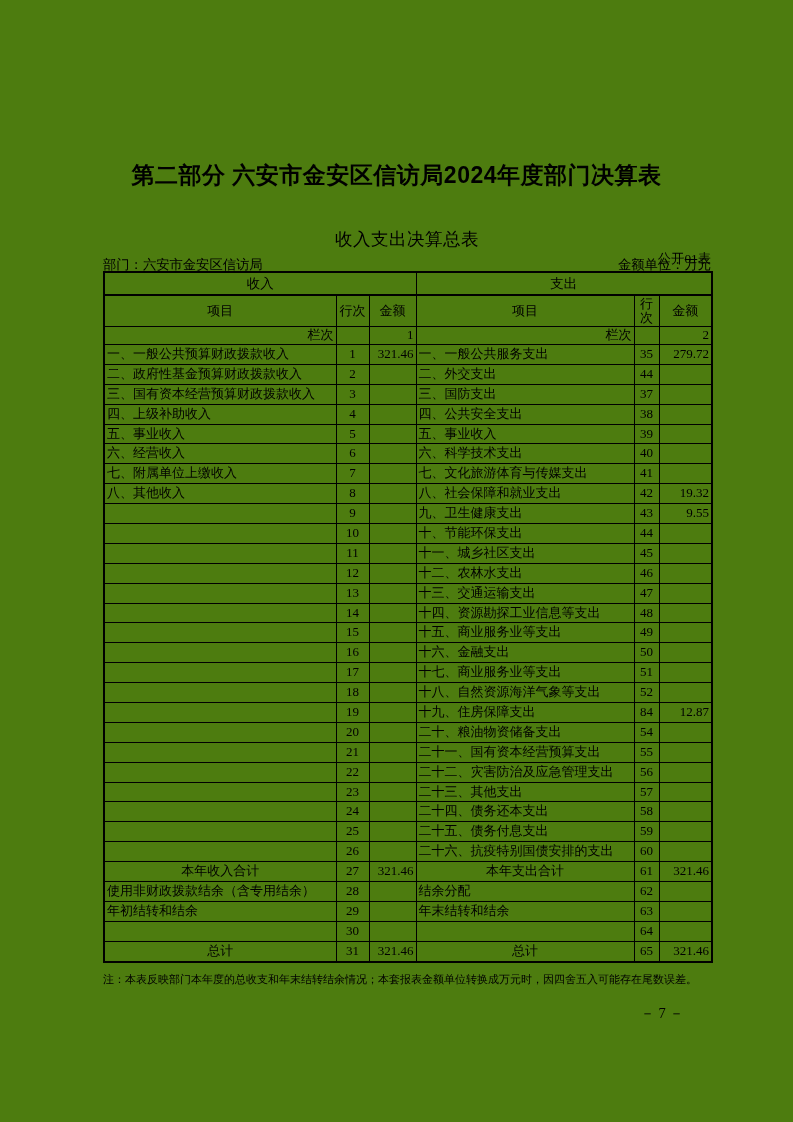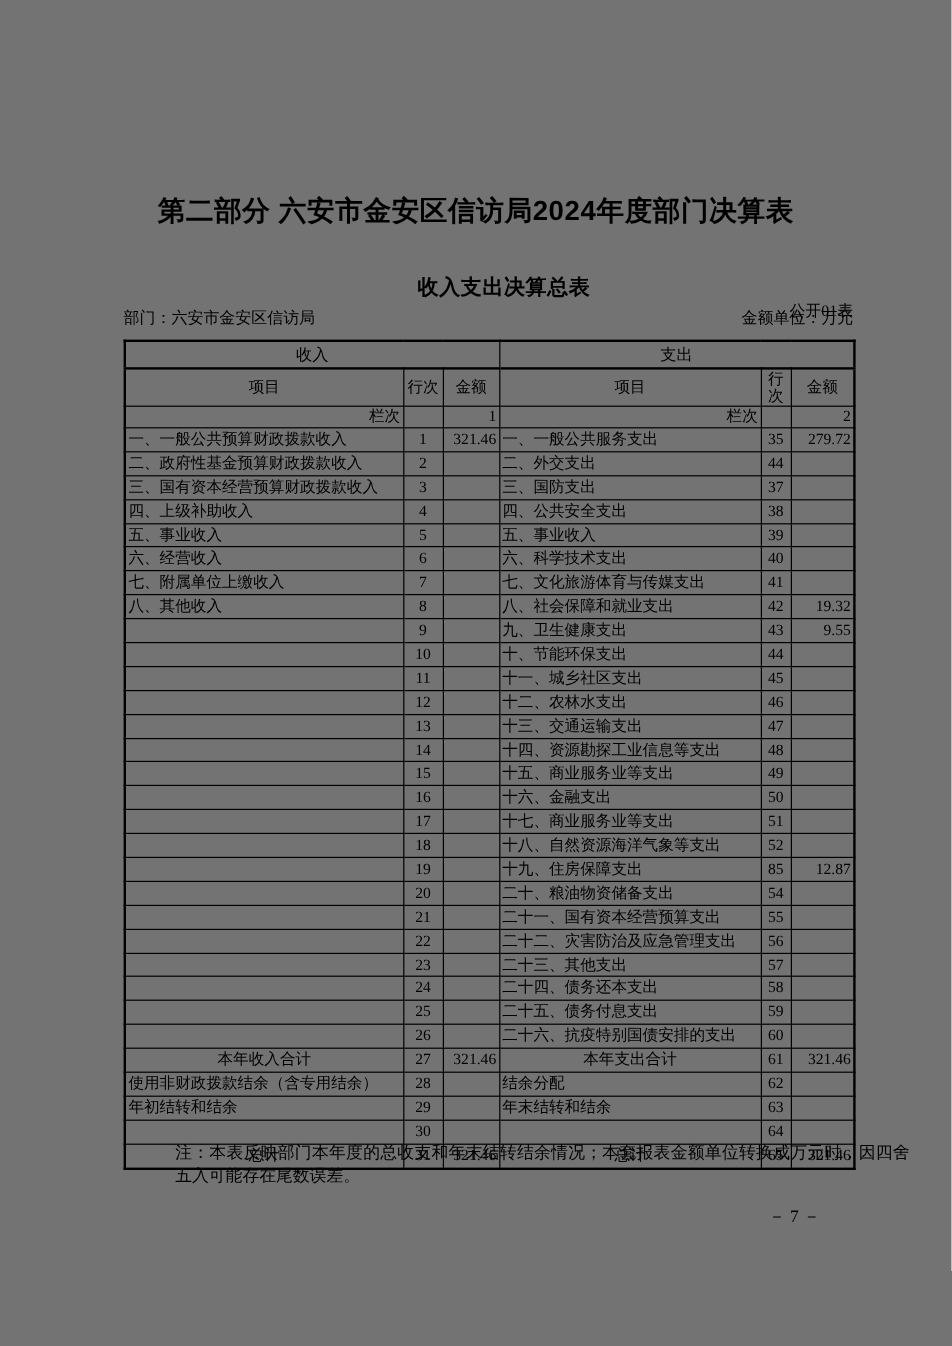--- a/index.html
+++ b/index.html
@@ -1,46 +1,46 @@
 <!DOCTYPE html>
 <html><head>
 <meta charset="utf-8">
 <style>
   html,body { margin:0; padding:0; background:#ffffff; }
   .page {
     position:relative;
     width:793px; height:1122px;
-    background:#737373;
+    background:#4d7c0f;
     color:#000;
     font-family:"Liberation Serif", serif;
     overflow:hidden;
   }
   .doc-title {
     position:absolute; top:160px; left:0; width:100%;
     text-align:center;
     font-family:"Liberation Sans", sans-serif;
     font-weight:bold; font-size:23px; letter-spacing:0.5px;
   }
   .doc-subtitle {
-    position:absolute; top:227px; left:116px; width:608px;
+    position:absolute; top:227px; left:103px; width:608px;
     text-align:center;
     font-family:"Liberation Sans", sans-serif;
-    font-weight:bold; font-size:17.5px; letter-spacing:0.5px;
+    font-weight:normal; font-size:17.5px; letter-spacing:0.5px;
   }
   .table-code {
     position:absolute; top:250px; left:103px; width:608px;
     text-align:right; font-size:13.3px;font-family:Liberation Serif, serif;
   }
   .meta-row {
     position:absolute; top:256px; left:103px; width:608px;
     display:flex; justify-content:space-between;
     font-size:13.3px;
   }
   table.budget {
-    position:absolute; top:283px; left:103px;
+    position:absolute; top:271px; left:103px;
     width:608px;
     border-collapse:collapse; table-layout:fixed;
     border:2px solid #000;
   }
   table.budget th, table.budget td {
     border:1px solid #000;
     font-weight:normal;
     font-size:13px;
     padding:0 2px;
     overflow:hidden;
@@ -50,24 +50,23 @@
   tr.h1 th { border-bottom:2px solid #000; font-size:13.5px; height:21px; text-align:center; }
   tr.h2 th { height:30px; text-align:center;margin-left:36px; }
   tr.h2 th.wrap { white-space:normal; line-height:1.05; padding:0 1px; }
   tr.h3 th { height:17px; text-align:right; }
   tbody td { height:18.9px; }
   td.item   { text-align:left; }
   td.lineno { text-align:center; }
   td.amount { text-align:right; }
   td.total  { text-align:center; font-weight:bold; }
   .note {
-    position:absolute; top:952px; left:103px; width:612px;
-    font-size:14px; line-height:1.38;
+    position:absolute; top:972px; left:103px; width:612px;
+    font-size:11px; line-height:1.38;
     text-align:justify;
-    margin-left:43px;
   }
   .page-number {
     position:absolute; top:1004px; left:602px; width:120px;
     text-align:center; font-size:14.5px;
   }
 </style>
 </head>
 <body>
 
 <div class="page">
@@ -257,21 +256,21 @@
           <td class="amount"></td>
           <td class="item">十八、自然资源海洋气象等支出</td>
           <td class="lineno">52</td>
           <td class="amount"></td>
         </tr>
         <tr>
           <td class="item"></td>
           <td class="lineno">19</td>
           <td class="amount"></td>
           <td class="item">十九、住房保障支出</td>
-          <td class="lineno">85</td>
+          <td class="lineno">84</td>
           <td class="amount">12.87</td>
         </tr>
         <tr>
           <td class="item"></td>
           <td class="lineno">20</td>
           <td class="amount"></td>
           <td class="item">二十、粮油物资储备支出</td>
           <td class="lineno">54</td>
           <td class="amount"></td>
         </tr>

